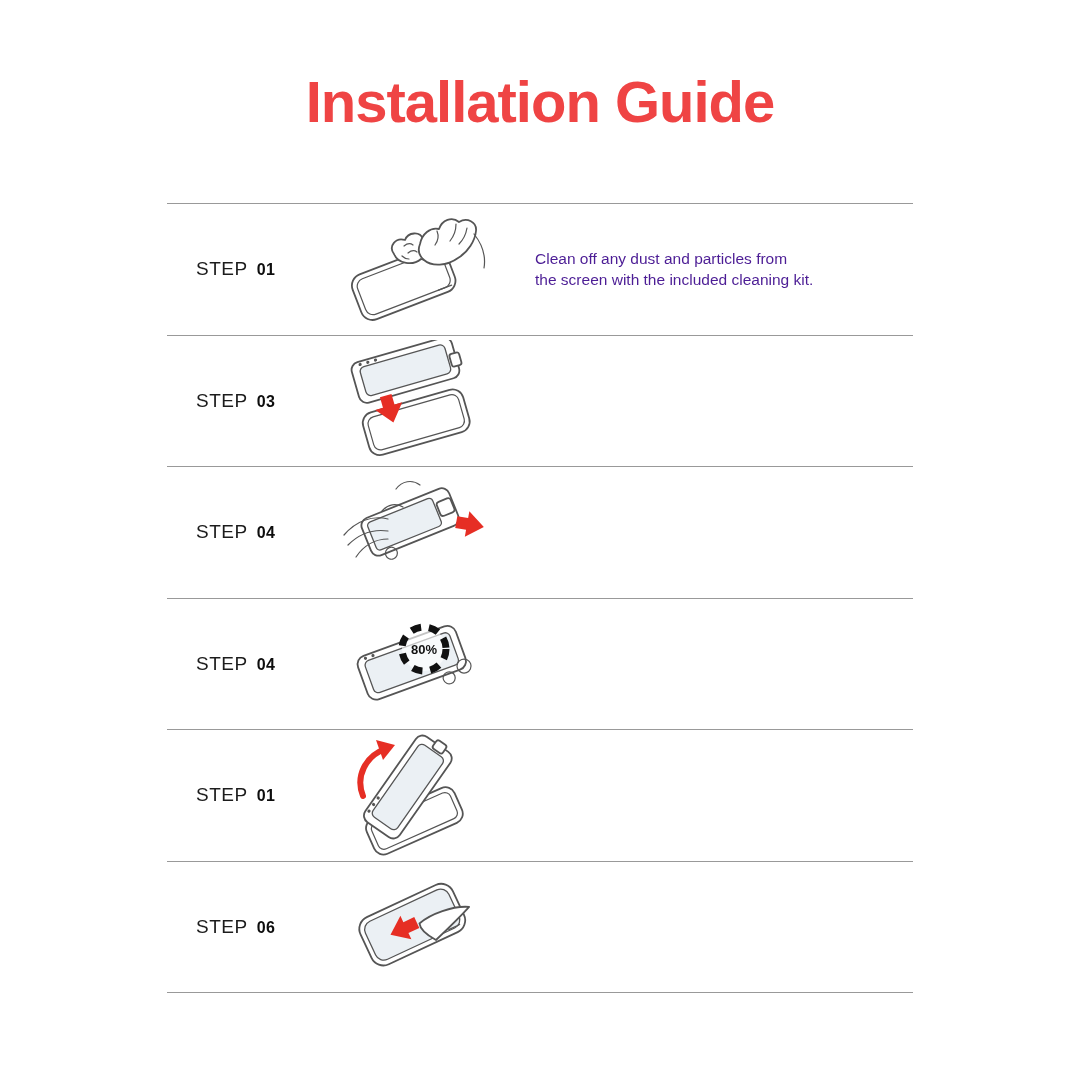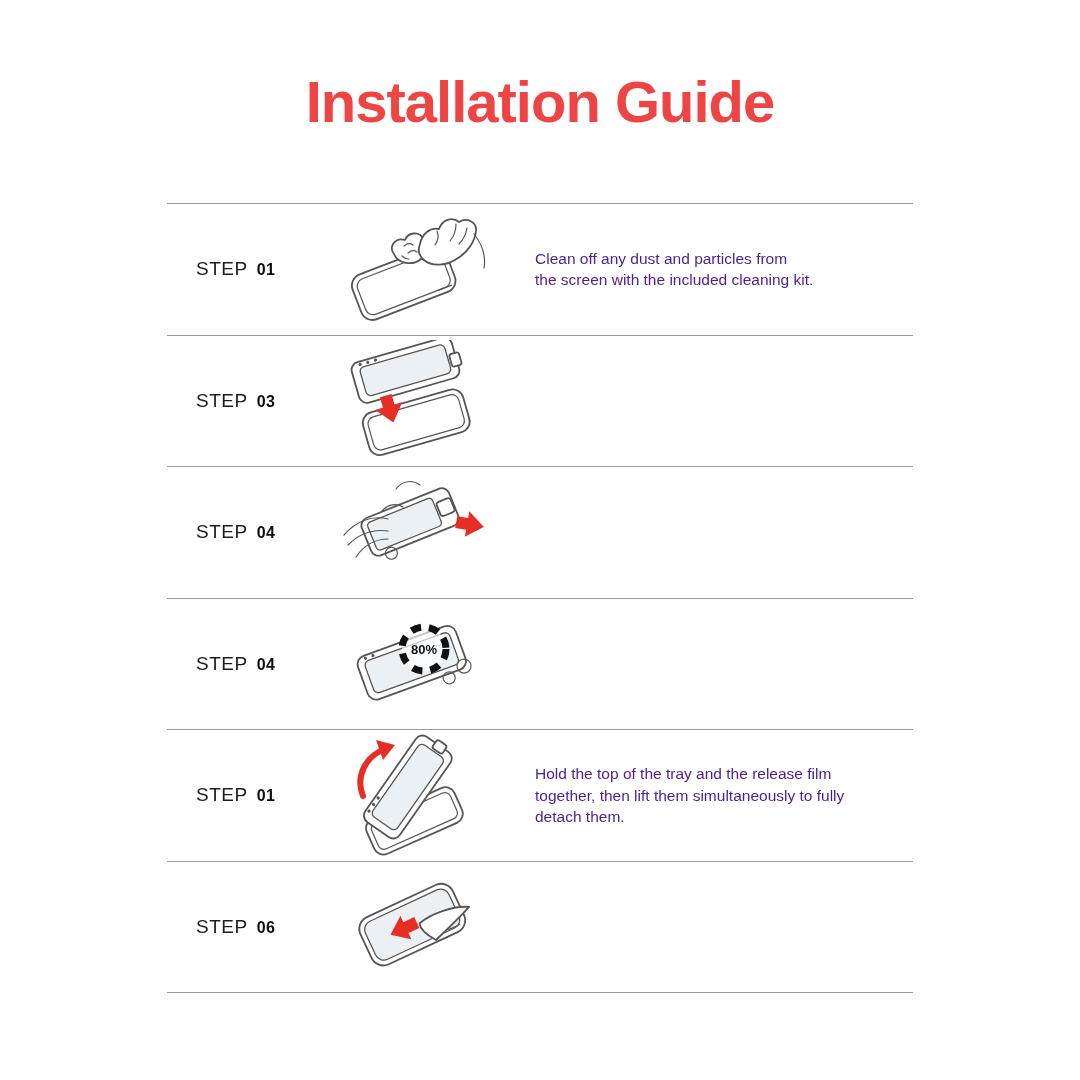--- a/index.html
+++ b/index.html
@@ -203,23 +203,20 @@
             <rect class="screen" x="32" y="40" width="88" height="30" rx="5"></rect>
             <circle class="dot" cx="34" cy="37" r="1.6"></circle>
             <circle class="dot" cx="42" cy="37" r="1.6"></circle>
             <circle class="dot" cx="50" cy="37" r="1.6"></circle>
             <rect class="ln" x="122" y="52" width="10" height="12" rx="2.5"></rect>
           </g>
           <path class="redstroke" d="M27 62 C19 42 30 22 49 15"></path>
           <path class="red" d="M40 6 l19 5 -12 15 z"></path>
         </svg>
       </div>
-      <div class="step-desc">Hold the top of the tray and the release film
-together, then lift them simultaneously to fully
-detach them.</div>
     </div>
 
     <div class="step-row">
       <div class="step-label"><span>STEP</span><span class="step-number">06</span></div>
       <div class="step-illus">
         <svg width="156" height="122" viewBox="0 0 156 122">
           <g transform="rotate(-25 78 60)">
             <rect class="ln" x="26" y="32" width="102" height="52" rx="13"></rect>
             <rect class="screen" x="31" y="37" width="92" height="42" rx="9"></rect>
             <path class="thin" d="M108 78 h12"></path>

